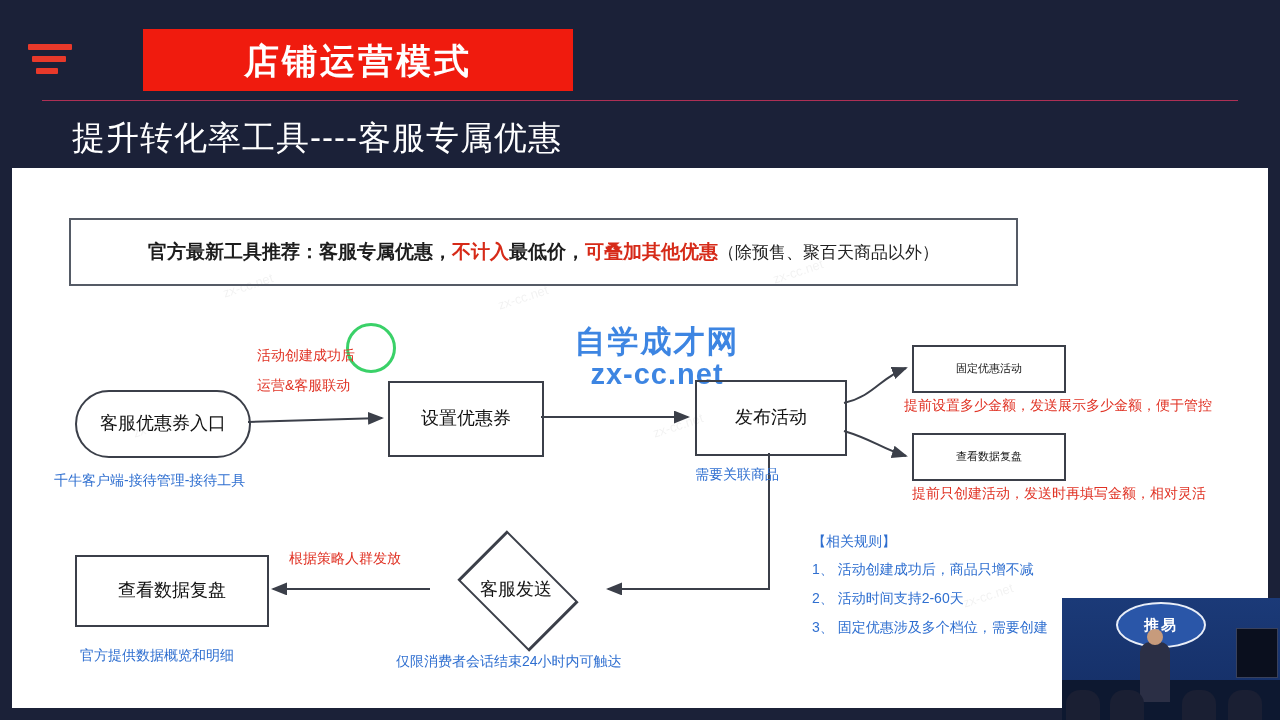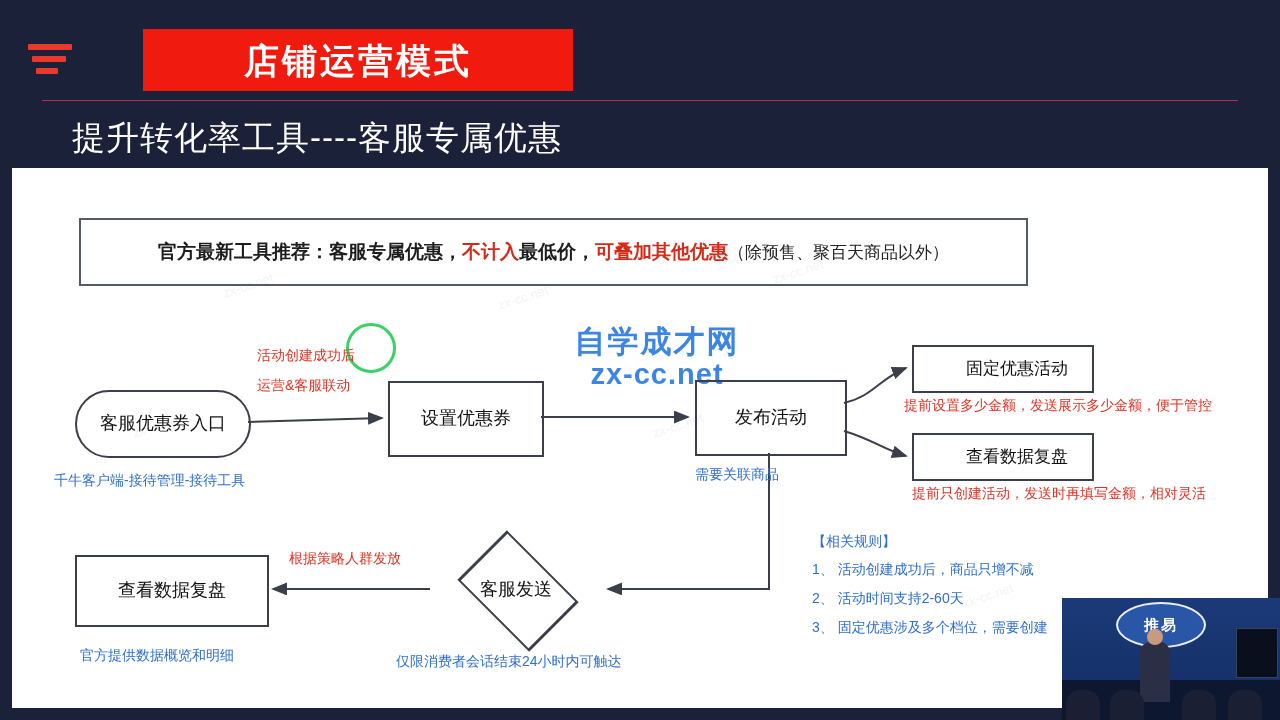--- a/index.html
+++ b/index.html
@@ -123,21 +123,21 @@
     font-size: 29px;
     font-weight: bold;
     letter-spacing: 1px;
     opacity: .92;
     line-height: 1.05;
   }
 
   
   #notice-box {
     position: absolute;
-    left: 67px;
+    left: 57px;
     top: 50px;
     width: 945px;
     height: 64px;
     border: 2px solid #555b66;
     display: flex;
     align-items: center;
     justify-content: center;
   }
   #notice-text {
     font-size: 19px;
@@ -155,21 +155,21 @@
     display: flex;
     align-items: center;
     justify-content: center;
     font-size: 18px;
     color: #111;
     background: transparent;
     text-align: center;
     line-height: 1.2;
   }
   .node.rounded { border-radius: 42px; }
-  .node.small { font-size: 17px; padding-left: 28px; }
+  .node.small { font-size: 11px; }
 
   #node-entry   { left: 63px;  top: 222px; width: 172px; height: 64px; }
   #node-setup   { left: 376px; top: 213px; width: 152px; height: 72px; }
   #node-publish { left: 683px; top: 212px; width: 148px; height: 72px; }
   #node-fixed   { left: 900px; top: 177px; width: 150px; height: 44px; }
   #node-custom  { left: 900px; top: 265px; width: 150px; height: 44px; }
   #node-review  { left: 63px;  top: 387px; width: 190px; height: 68px; }
 
   #node-send {
     position: absolute;

